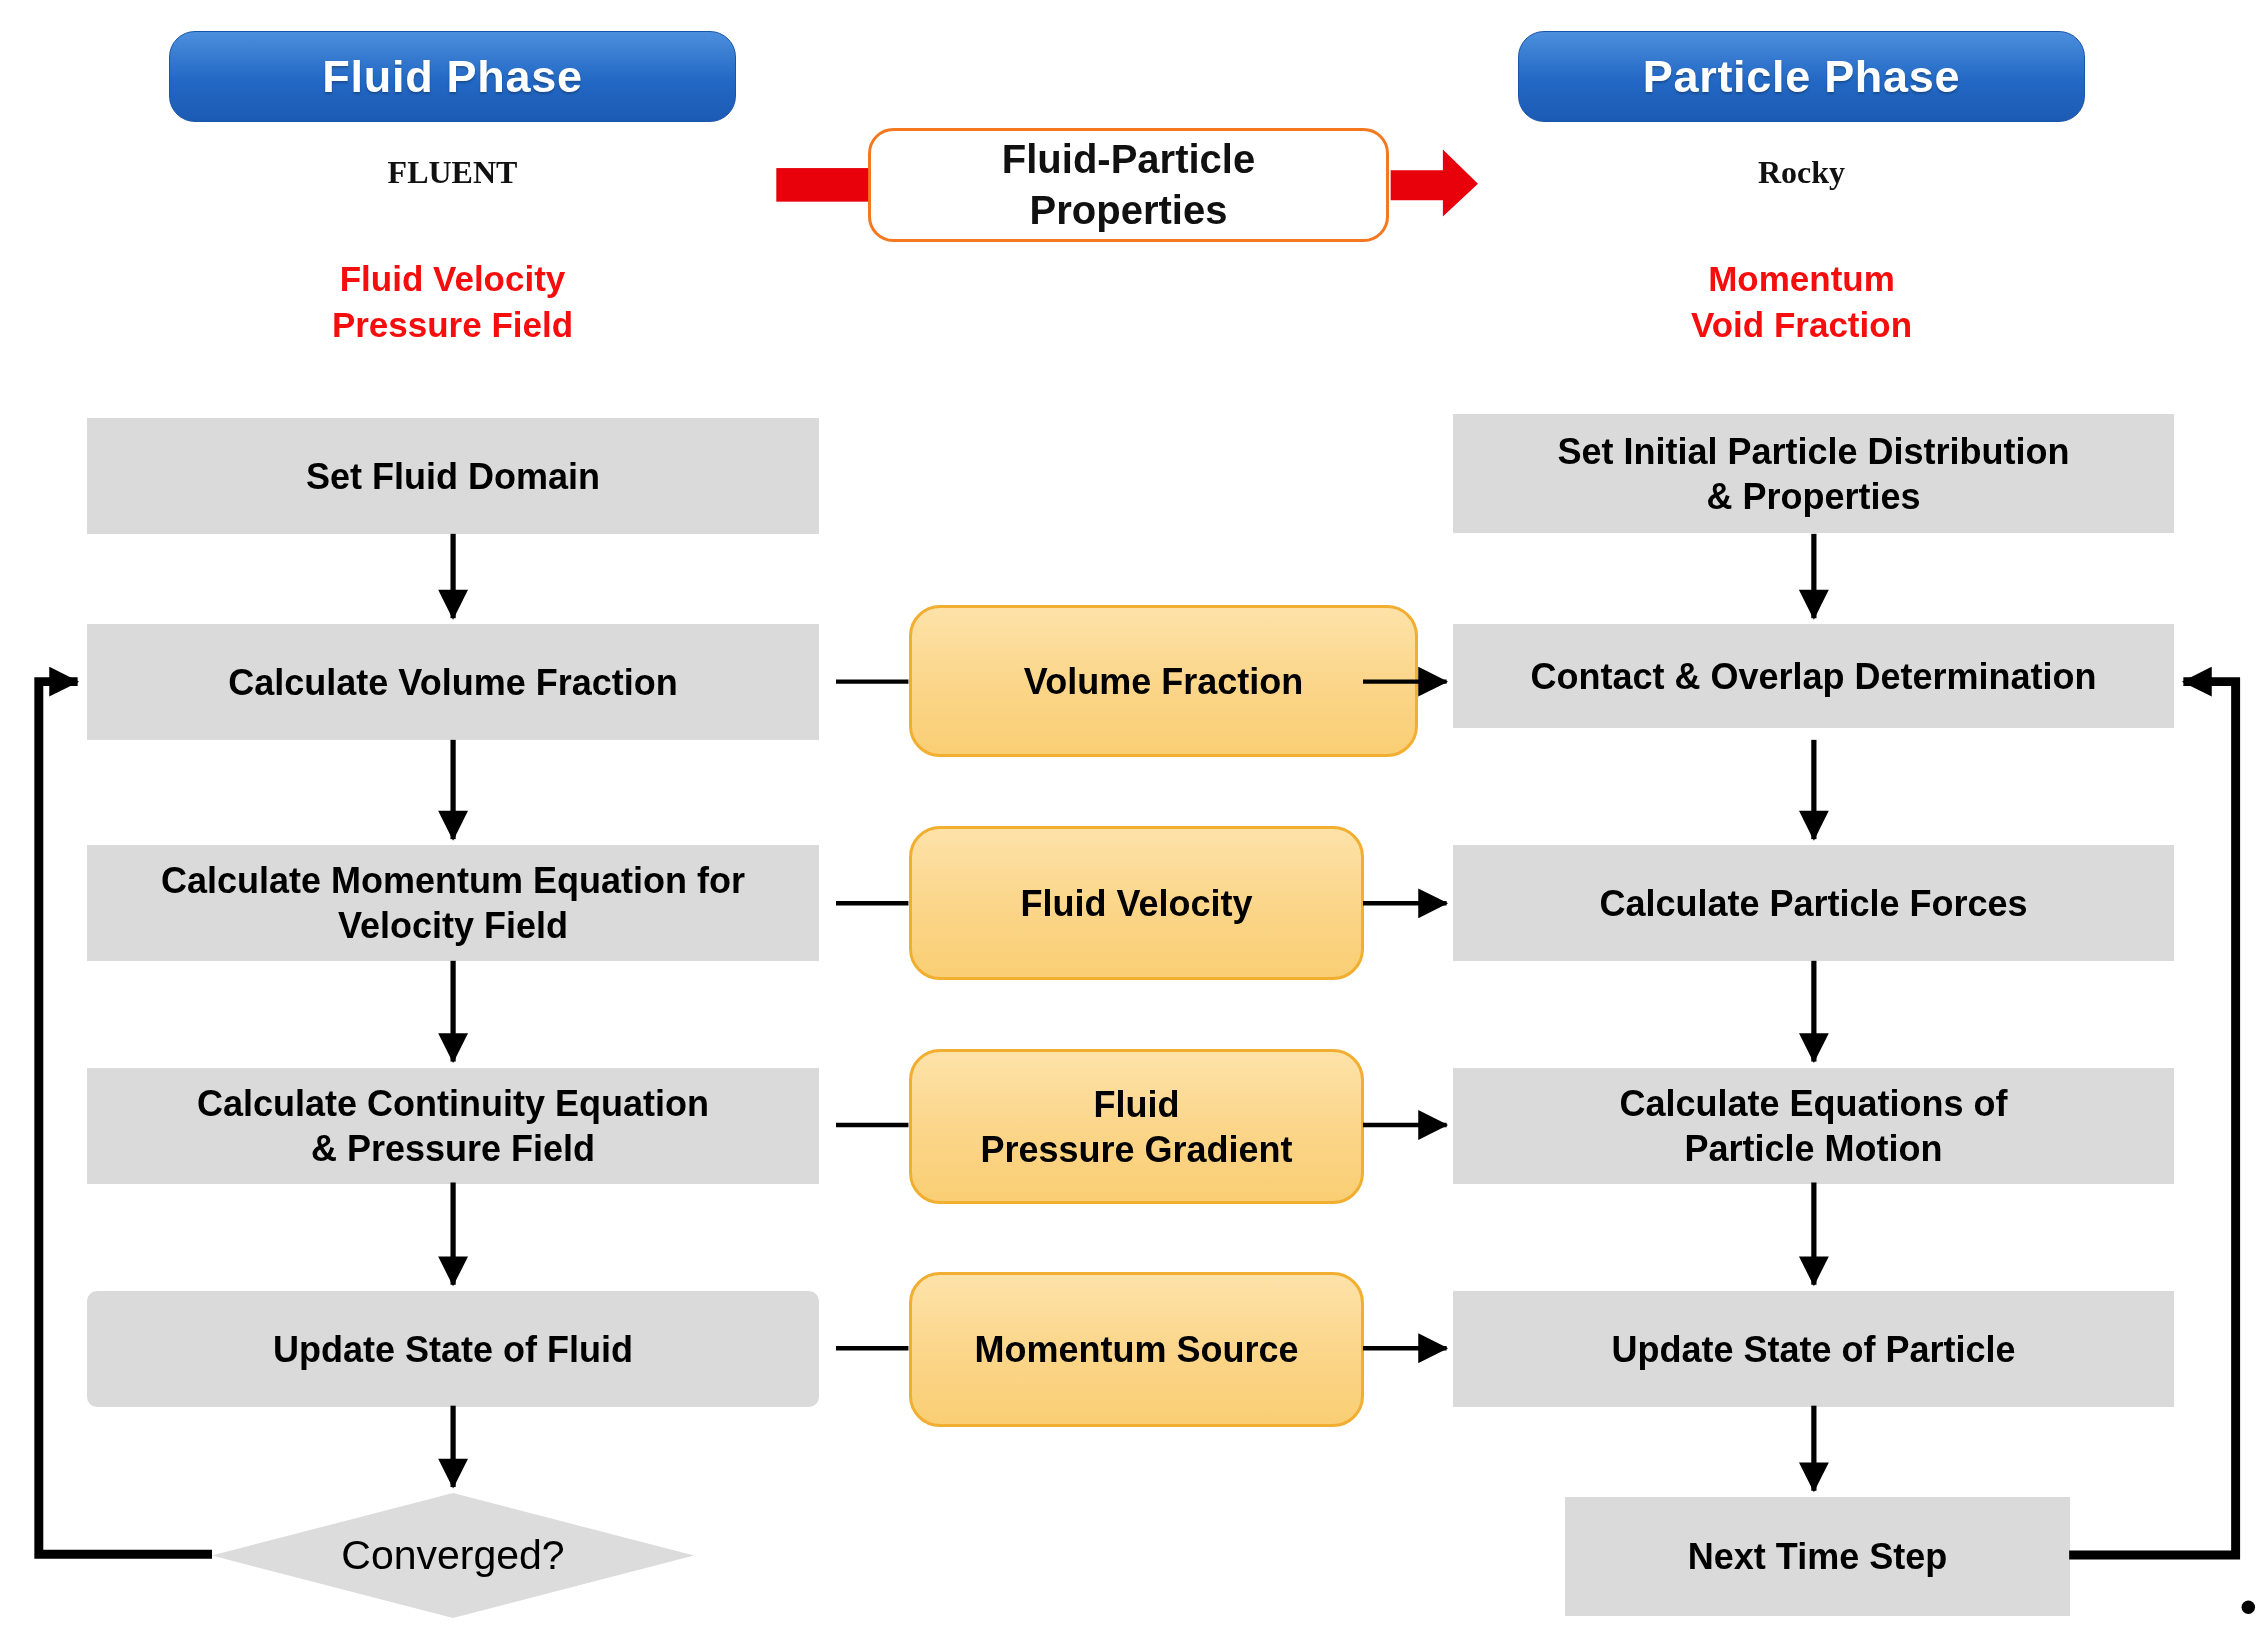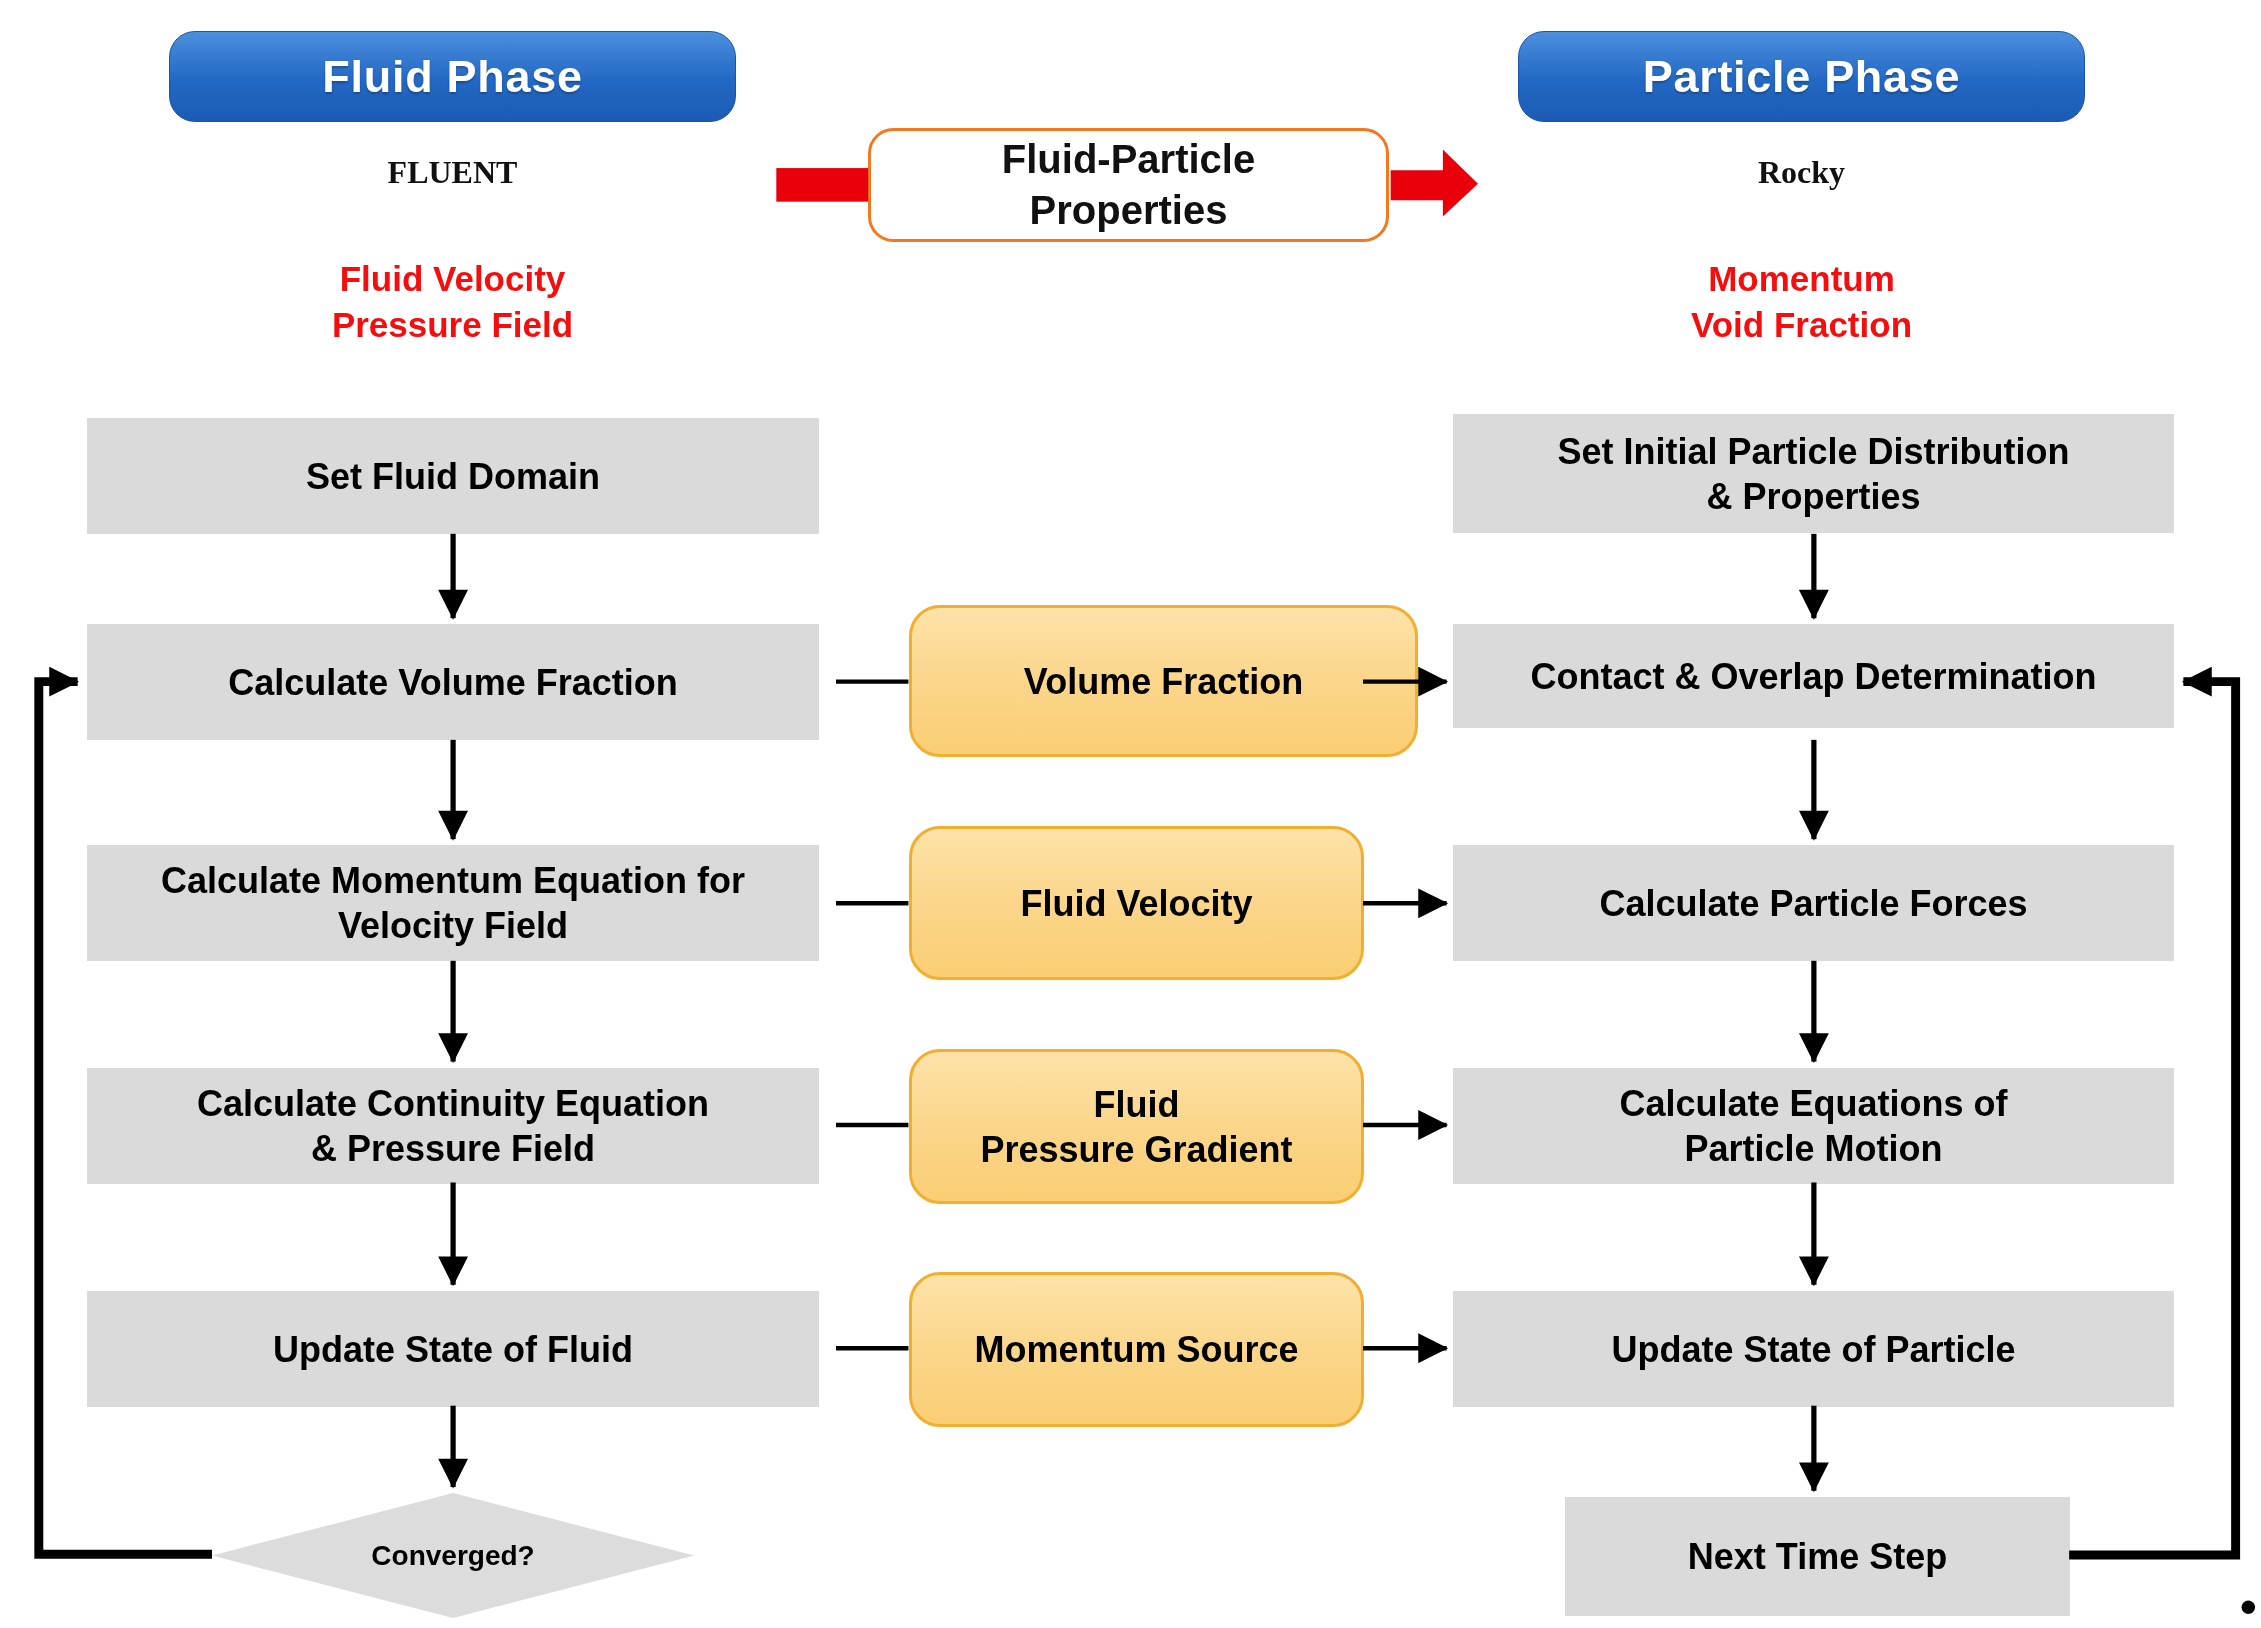--- a/index.html
+++ b/index.html
@@ -58,21 +58,21 @@
     color:#000000;
     font-size:36px;font-weight:bold;
     line-height:45px;
   }
   
   .diamond-shape{
     background:#dcdcdc;
     clip-path:polygon(50% 0%,100% 50%,50% 100%,0% 50%);
   }
   .diamond-label{
-    color:#000000;font-size:28px;font-weight:bold;
+    color:#000000;font-size:41px;font-weight:normal;
   }
   #connectors{position:absolute;left:0;top:0;pointer-events:none;}
 </style>
 </head>
 <body>
 
 <div id="page">
 
   <div class="abs center phase-hdr" style="left:169px;top:31px;width:567px;height:91px;">Fluid Phase</div>
   <div class="abs center phase-hdr" style="left:1518px;top:31px;width:567px;height:91px;">Particle Phase</div>
@@ -87,21 +87,21 @@
 
   <div class="abs center interaction pre" style="left:868px;top:128px;width:521px;height:114px;">Fluid-Particle
 Properties</div>
 
   <div class="abs center node pre" style="left:87px;top:418px;width:732px;height:116px;">Set Fluid Domain</div>
   <div class="abs center node pre" style="left:87px;top:624px;width:732px;height:116px;">Calculate Volume Fraction</div>
   <div class="abs center node pre" style="left:87px;top:845px;width:732px;height:116px;">Calculate Momentum Equation for
 Velocity Field</div>
   <div class="abs center node pre" style="left:87px;top:1068px;width:732px;height:116px;">Calculate Continuity Equation
 &amp; Pressure Field</div>
-  <div class="abs center node pre" style="left:87px;top:1291px;width:732px;height:116px;">Update State of Fluid</div>
+  <div class="abs center node pre" style="left:87px;top:1291px;width:732px;height:116px;border-radius:10px;">Update State of Fluid</div>
 
   <div class="abs diamond-shape center" style="left:212px;top:1493px;width:482px;height:125px;">
     <span class="diamond-label">Converged?</span>
   </div>
 
   <div class="abs center exch pre" style="left:909px;top:605px;width:509px;height:152px;">Volume Fraction</div>
   <div class="abs center exch pre" style="left:909px;top:826px;width:455px;height:154px;">Fluid Velocity</div>
   <div class="abs center exch pre" style="left:909px;top:1049px;width:455px;height:155px;">Fluid
 Pressure Gradient</div>
   <div class="abs center exch pre" style="left:909px;top:1272px;width:455px;height:155px;">Momentum Source</div>

